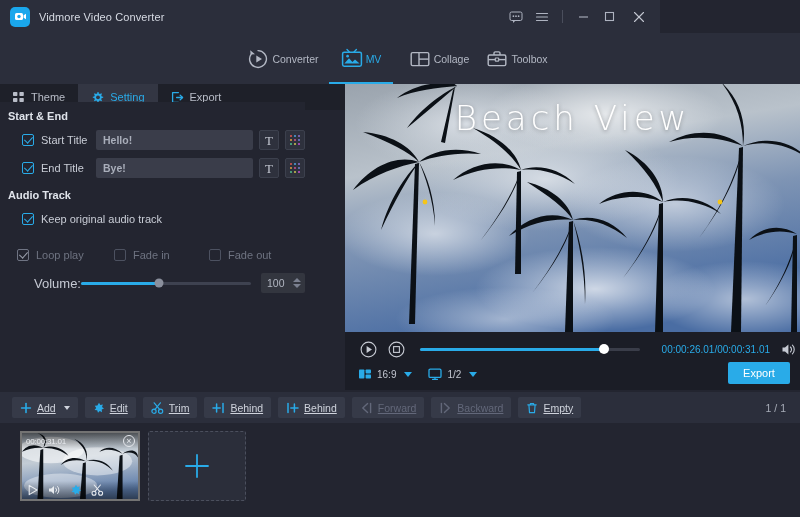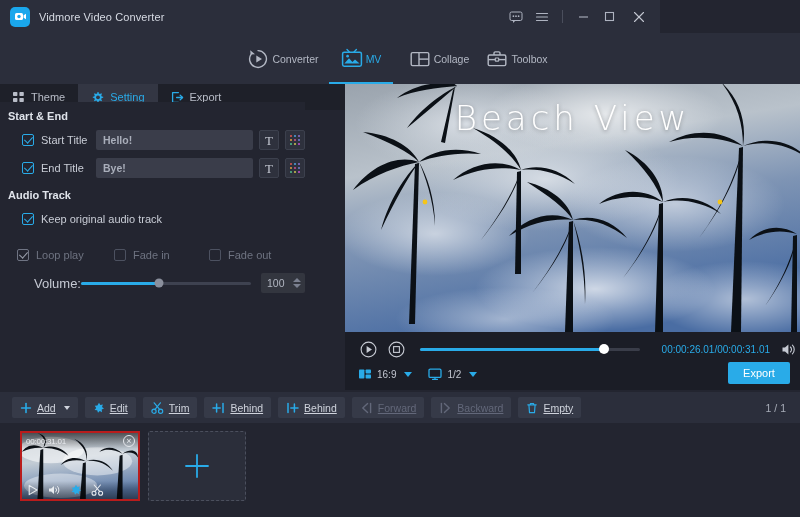--- a/index.html
+++ b/index.html
@@ -174,21 +174,21 @@
     color: #cfd3dc; font-size: 10.5px; white-space: nowrap; text-decoration: underline;
   }
   .tbtn.dis { color: #63687a; cursor: default; }
   .tbtn svg { display: block; }
   .pagecount { position: absolute; right: 14px; font-size: 10.5px; color: #a8adb8; }
 
   
   .strip { position: absolute; top: 423px; left: 0; width: 800px; height: 94px; background: #232530; }
   .clip {
     position: absolute; left: 20px; top: 8px; width: 120px; height: 70px;
-    border: 2px solid #b91c1c; overflow: hidden; cursor: pointer; background: #a21caf;
+    border: 2px solid #737373; overflow: hidden; cursor: pointer; background: #a21caf;
   }
   .clipbar-top {
     position: absolute; top:0; left:0; right:0; height: 16px;
     background: linear-gradient(rgba(0,0,0,.55), rgba(0,0,0,0));
     display: flex; align-items: center; padding: 0 4px; z-index: 4;
   }
   .cliptime { font-size: 8px; color: #e8ebef; letter-spacing: -.2px; }
   .clipclose {
     position: absolute; right: 3px; top: 2px; width: 12px; height: 12px; border-radius: 50%;
     border: 1px solid #e4e7ec; color: #e4e7ec; font-size: 9px; line-height: 10px;

